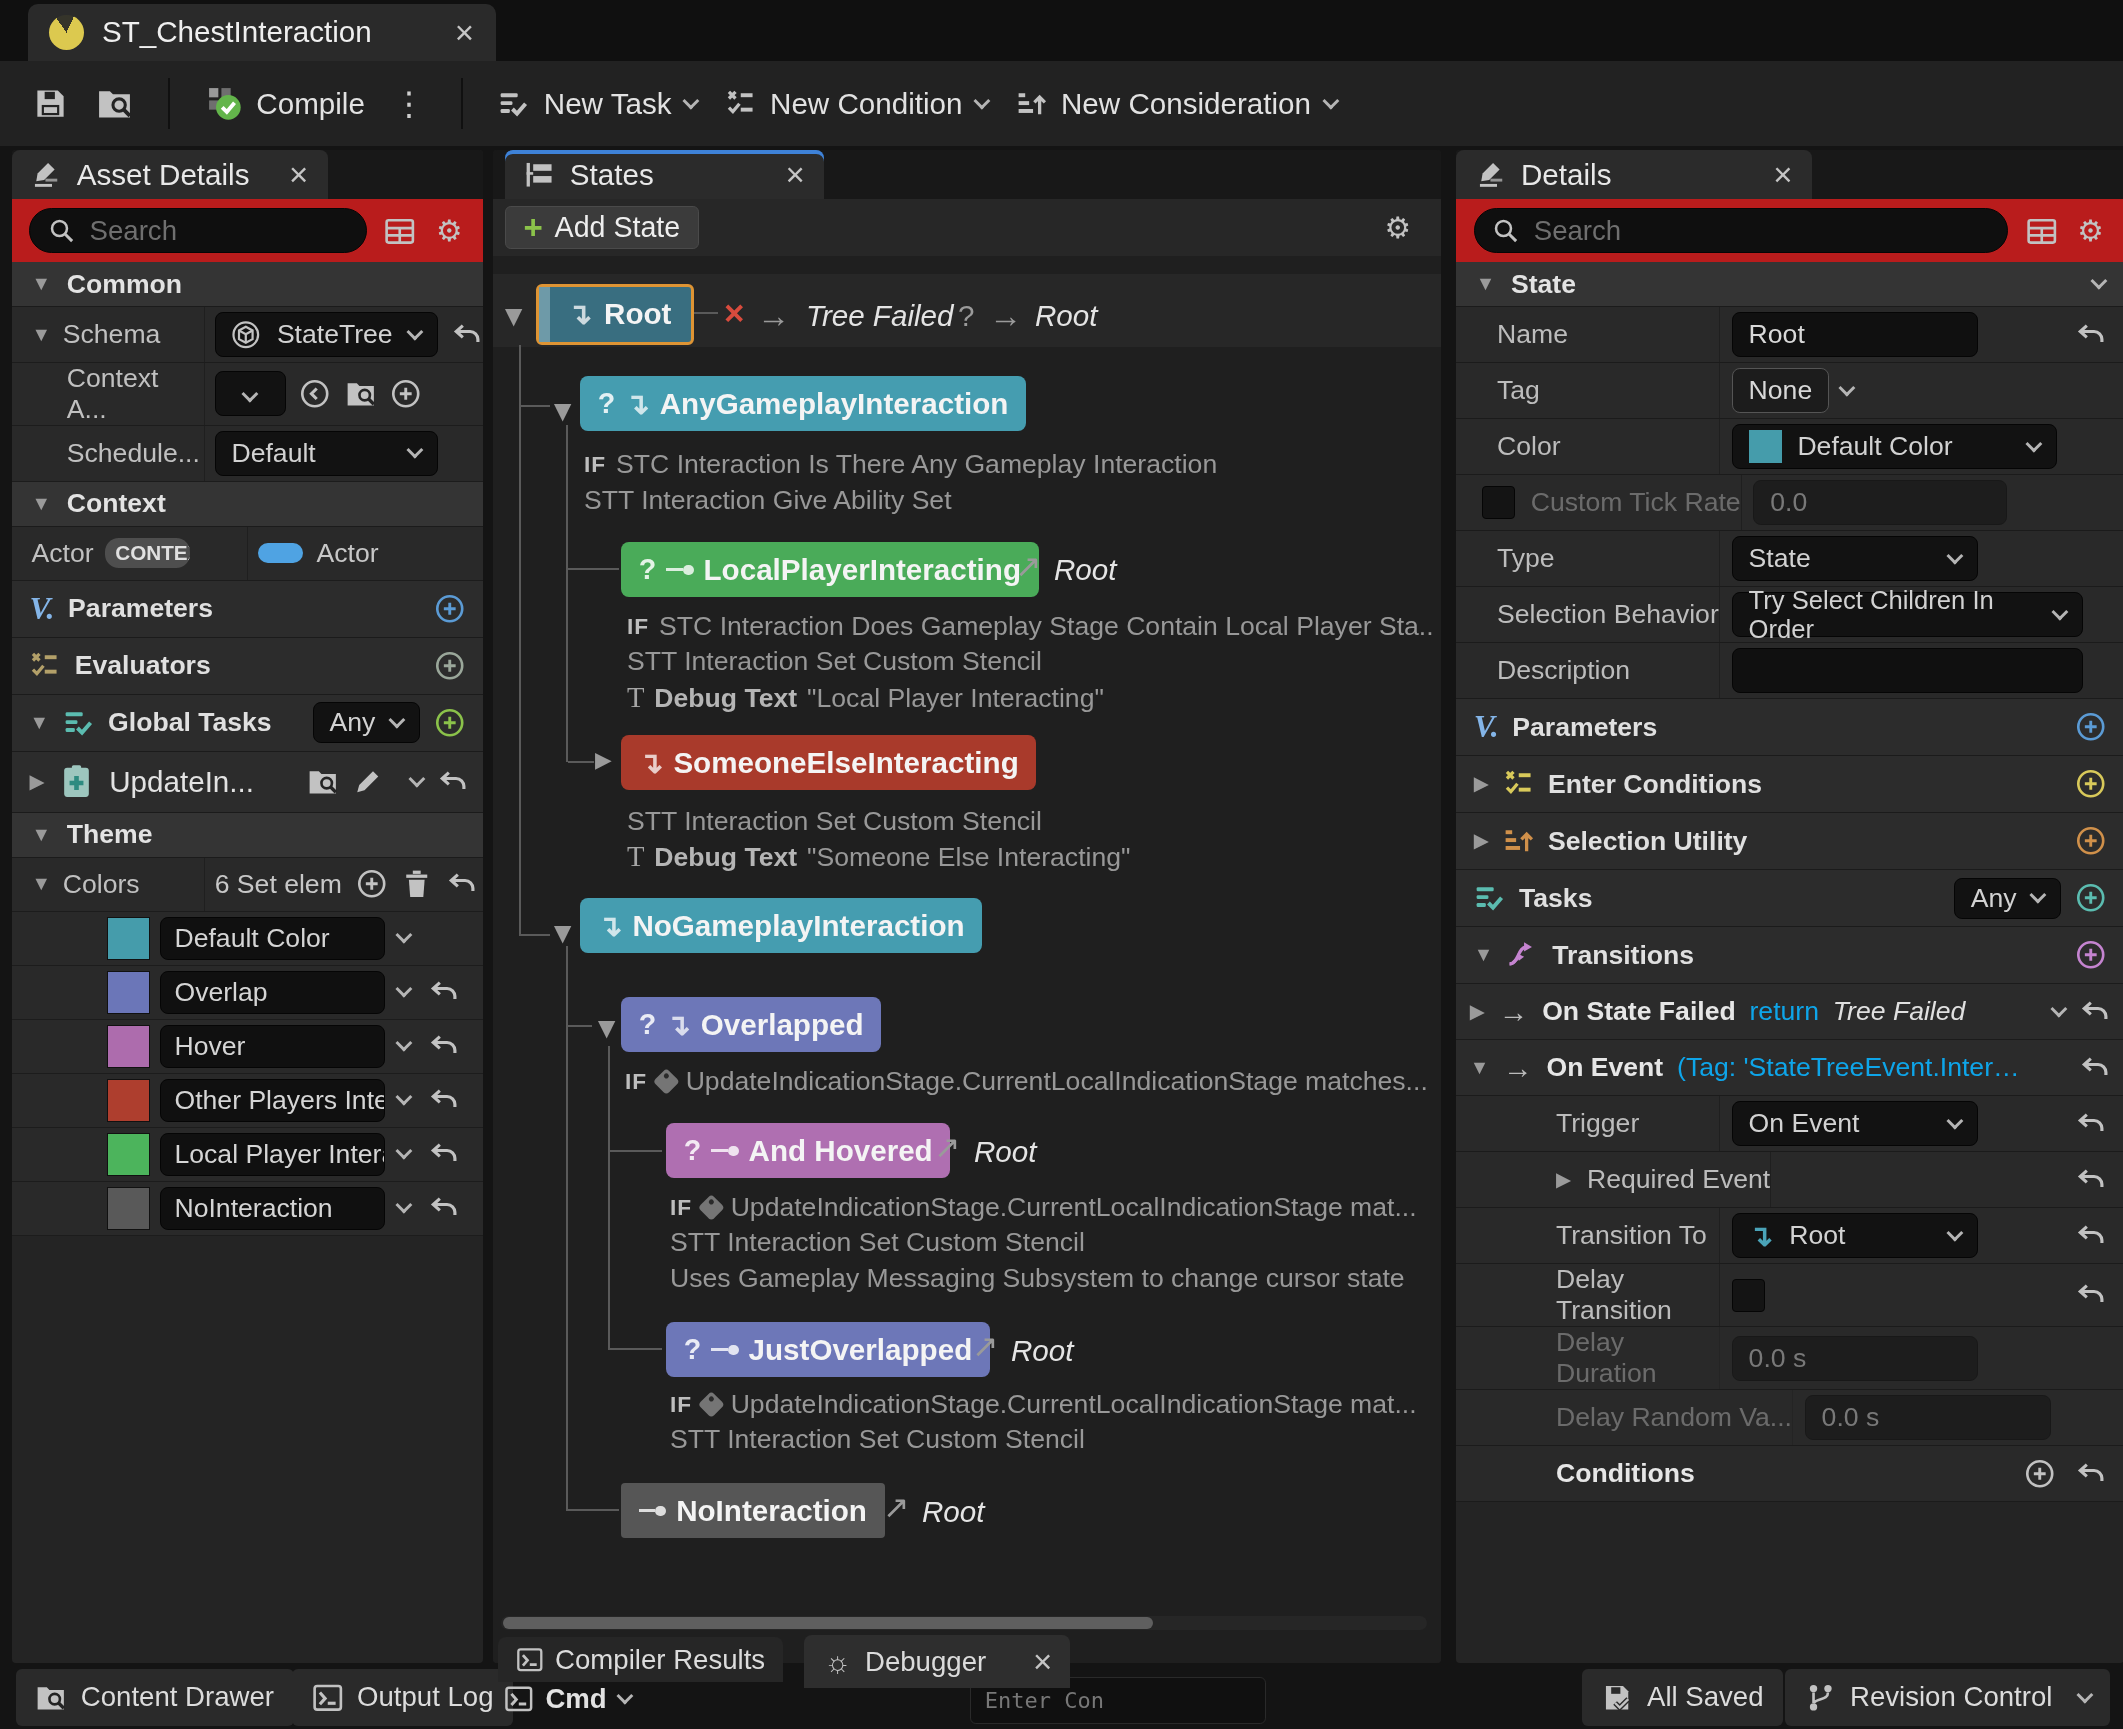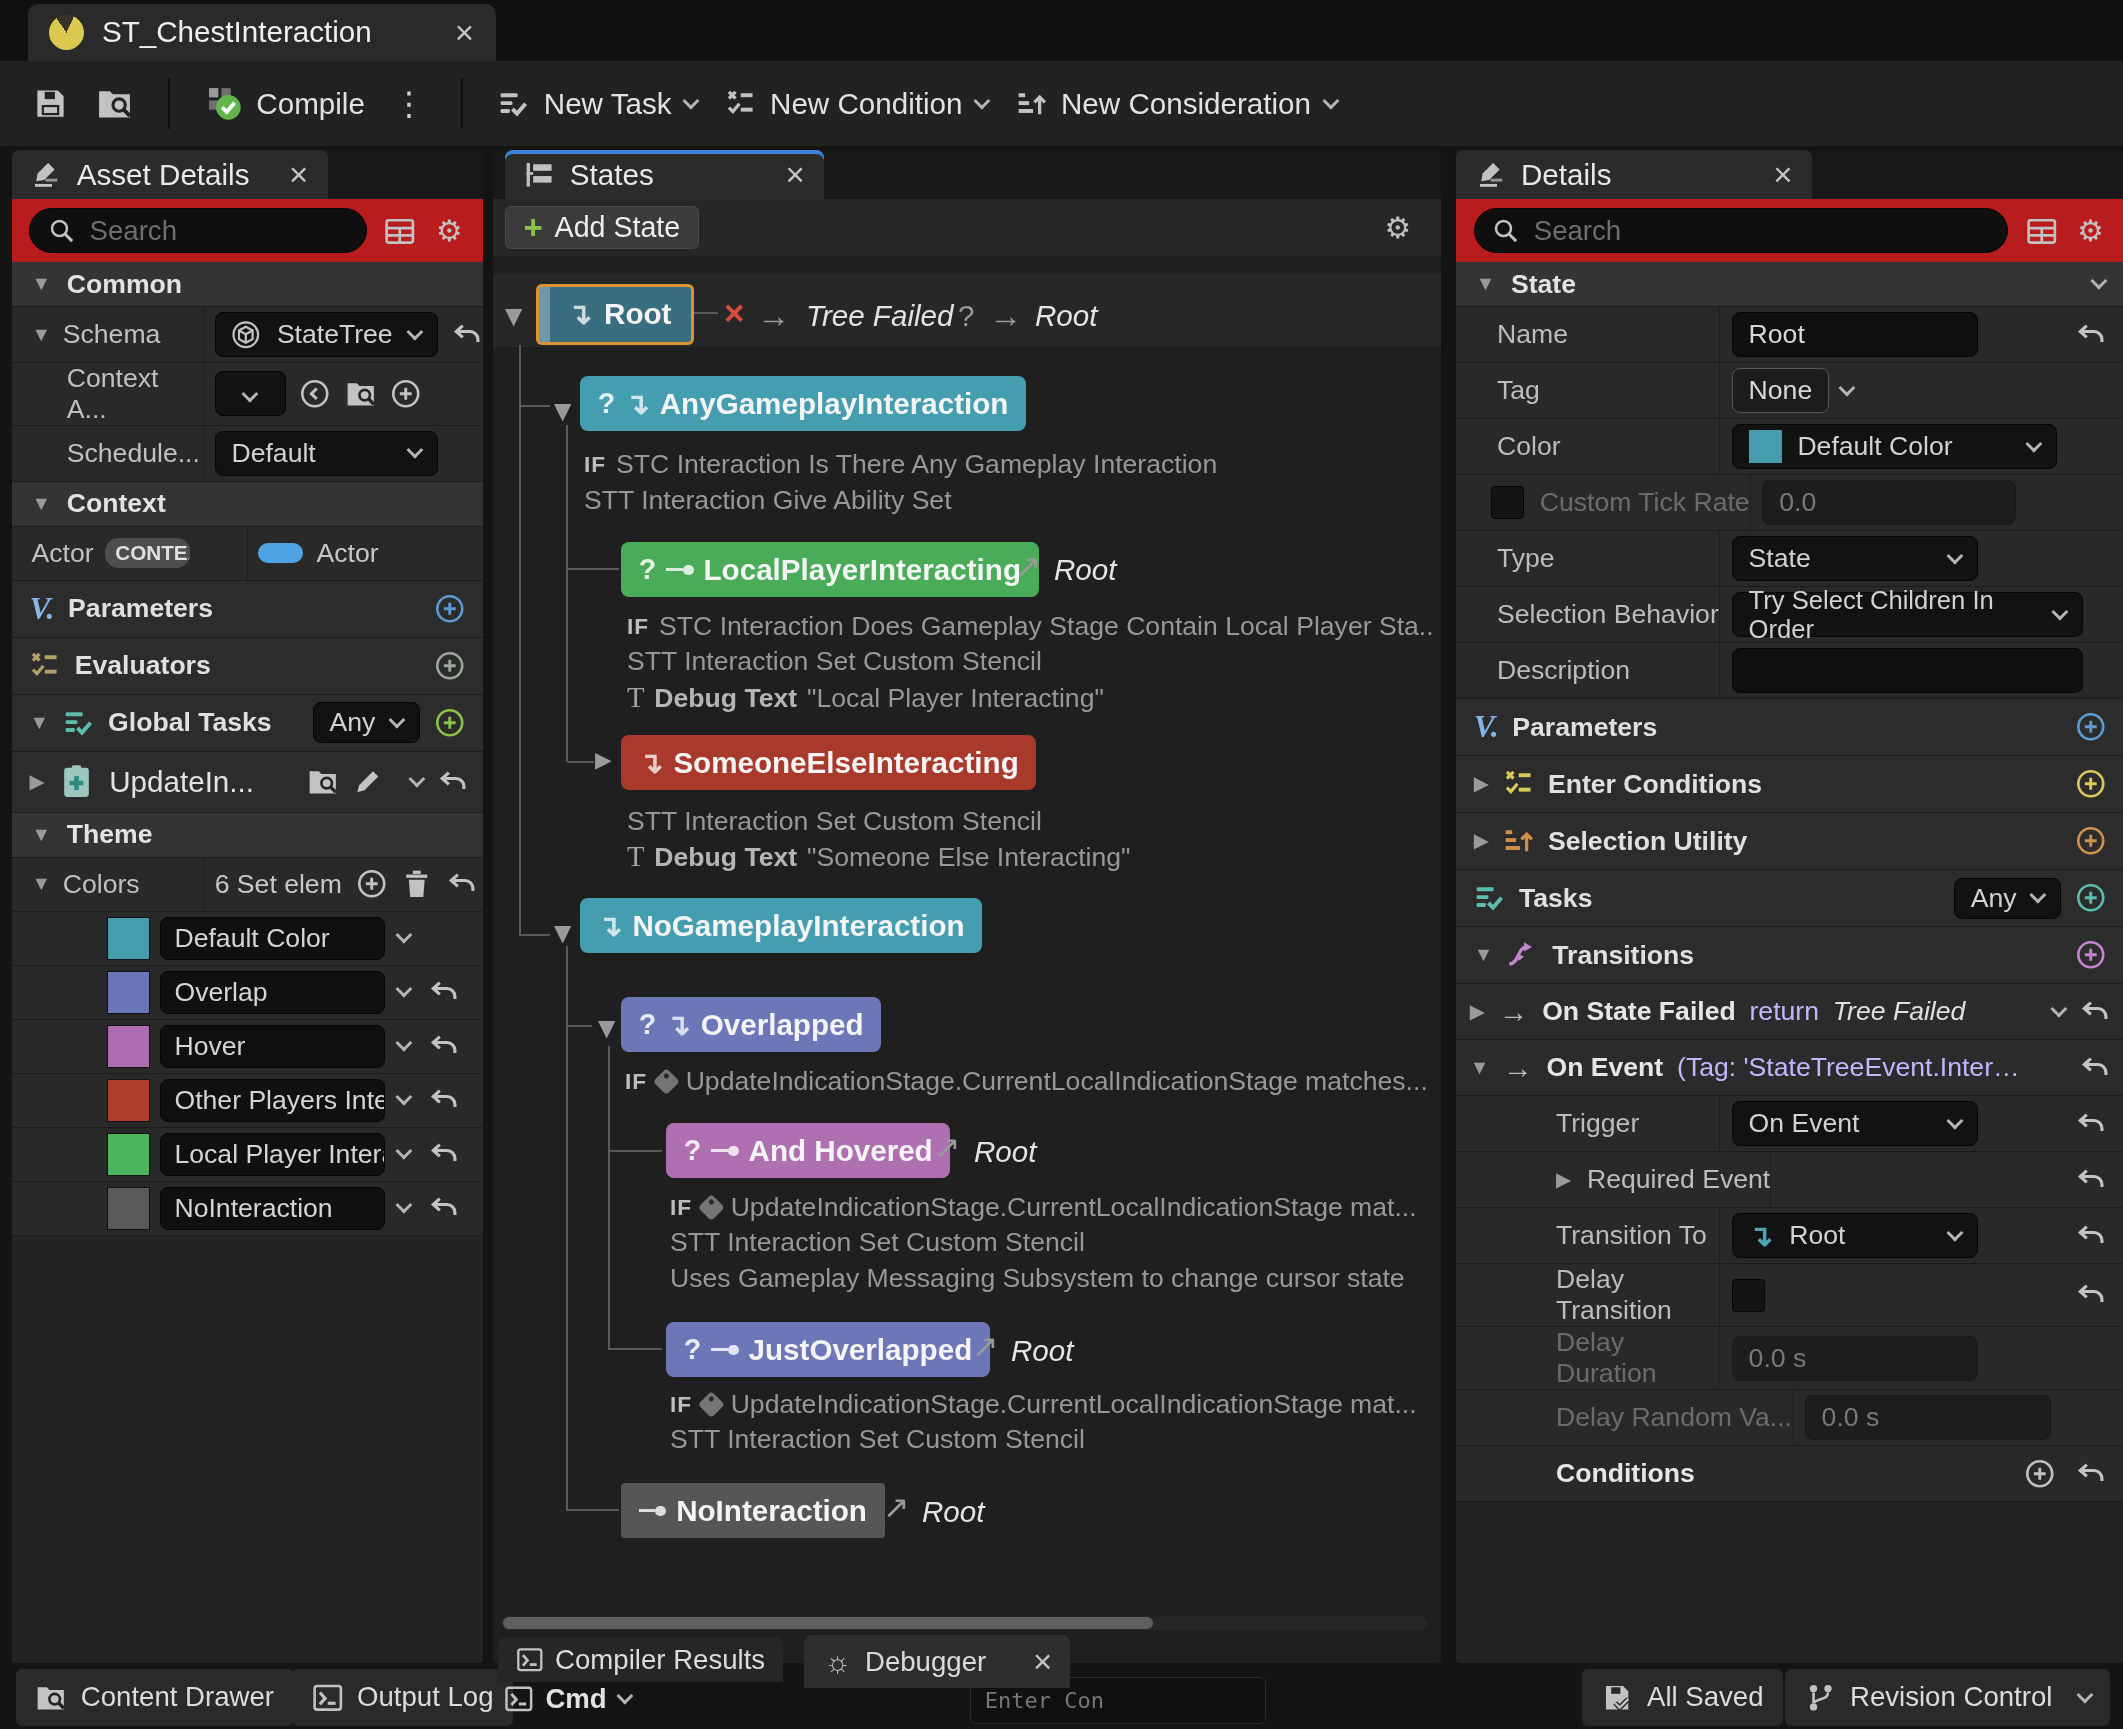--- a/index.html
+++ b/index.html
@@ -97,21 +97,21 @@
   .prow { min-height:56px; display:flex; align-items:center; background:#292929; border-bottom:1px solid #1b1b1b; padding-right:9.9px; }
   .prow .plab { flex:0 0 264px; display:flex; align-items:center; gap:11.8px; padding-left:41px; font-size:26.6px; color:#bcbcbc; border-right:1px solid #1f1f1f; align-self:stretch; }
   .prow .plab.sub { padding-left:100px; }
   .prow .pval { flex:1; display:flex; align-items:center; gap:11.8px; padding:4.9px 11.8px; }
   .ucell { flex:0 0 47px; display:flex; justify-content:center; }
   .dim { opacity:.45; }
   .checkbox { width:33px; height:33px; background:#141414; border:1px solid #050505; border-radius:3.9px; flex:0 0 auto; }
   .transhdr { min-height:56px; display:flex; align-items:center; gap:13.8px; background:#2b2b2b; border-bottom:1px solid #1b1b1b; padding:0 13.8px; font-size:26.6px; }
   .transhdr .arr { color:#bbb; font-size:29.6px; }
   .wbold { font-weight:bold; color:#e6e6e6; }
-  .gdim { color:#c4b5fd; }
+  .gdim { color:#0ea5e9; }
   .wit { font-style:italic; color:#e0e0e0; }
   .ellip { overflow:hidden; white-space:nowrap; text-overflow:ellipsis; }
 
   
   .bottombar { position:absolute; left:0; bottom:0; width:100%; height:67px; background:#141414; }
   .bbtn { position:absolute; top:5.9px; height:57px; background:#2a2a2a; border-radius:5.9px; display:flex; align-items:center; gap:13.8px; padding:0 19.7px; font-size:27.6px; color:#dcdcdc; }
   .drawer-tab { position:absolute; display:flex; align-items:center; gap:11.8px; background:#262626; border-radius:7.9px 7.9px 0 0; padding:0 17.7px; font-size:27.6px; color:#dcdcdc; }
   .cmdrow { position:absolute; display:flex; align-items:center; gap:11.8px; font-size:27.6px; color:#e2e2e2; font-weight:bold; }
   .cmdinput { position:absolute; background:#101010; border:1px solid #2a2a2a; border-radius:5.9px; height:47px; display:flex; align-items:center; padding:0 13.8px; }
   .cmdinput input { background:transparent; border:0; outline:0; font-family:"DejaVu Sans Mono",monospace; font-size:22px; color:#9a9a9a; width:100%; }
@@ -760,21 +760,21 @@
       <div class="pval">
         <span class="dd" style="width:325px">
           <span style="width: 33px; height: 33px; display: inline-block; background: rgb(69, 156, 171);"></span>
           <span>Default Color</span>
             <span class="chev"></span>
         </span>
       </div>
       <div class="ucell"></div>
     </div>
     <div class="prow">
-      <div class="plab" style="padding-left:35px;gap:15.8px">
+      <div class="plab" style="padding-left:26px;gap:15.8px">
           <span class="checkbox"></span>
           <span class="dim ellip">Custom Tick Rate</span>
         </div>
       <div class="pval">
           <span class="inp dim" style="width:254px">
             <span>0.0</span>
           </span>
         </div>
       <div class="ucell"></div>
     </div>

